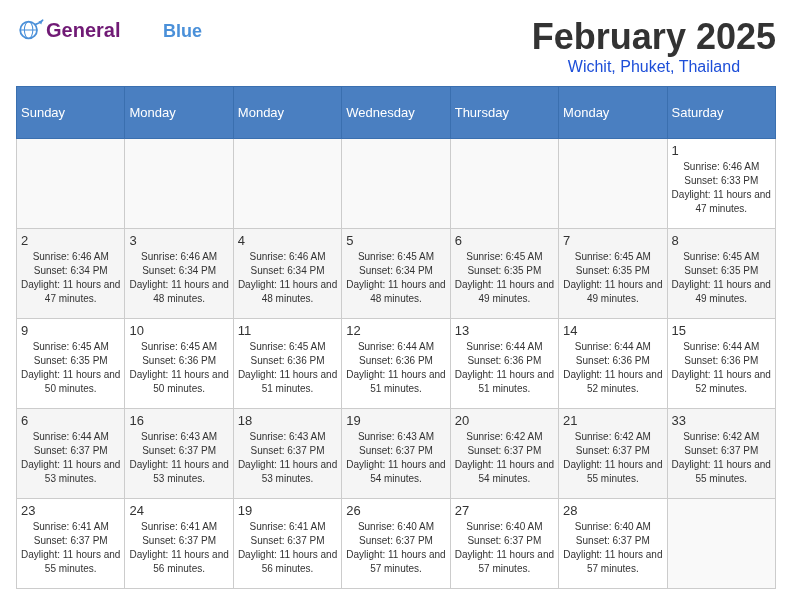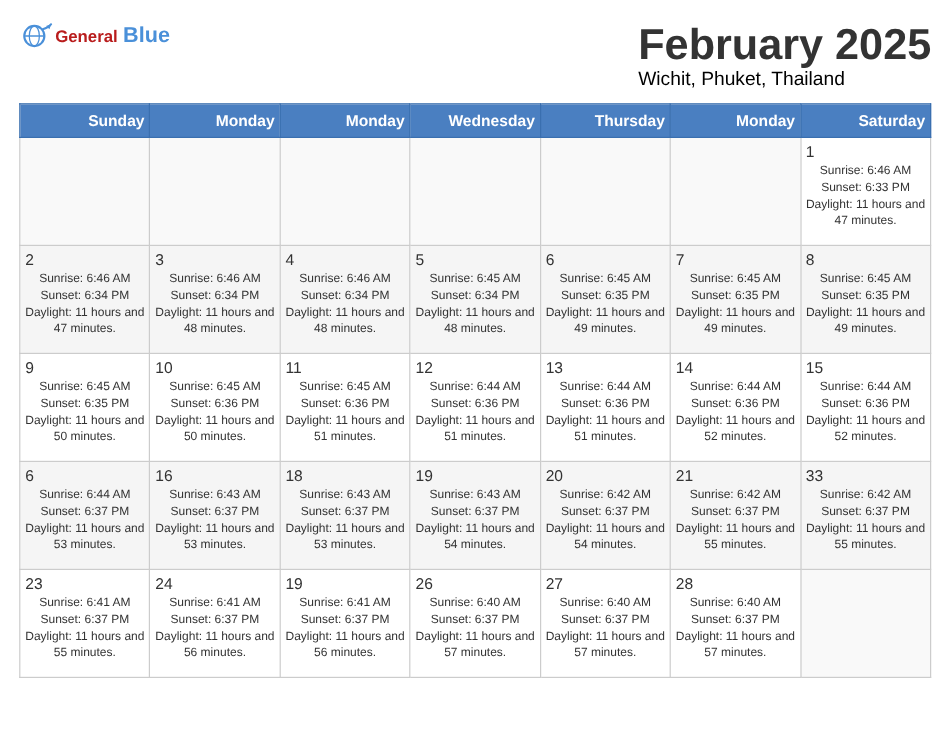--- a/index.html
+++ b/index.html
@@ -14,58 +14,59 @@
       display: flex;
       justify-content: space-between;
       align-items: flex-start;
       margin-bottom: 10px;
     }
     .logo {
       display: flex;
       align-items: center;
     }
     .logo-text-general {
-      font-size: 14px;
+      font-size: 20px;
       font-weight: bold;
-      color: #b91c1c;
+      color: #701a75;
     }
     .logo-text-blue {
       font-size: 18px;
       font-weight: bold;
       color: #4a90d9;
+      margin-left: 38px;
     }
     .logo-icon {
       width: 28px;
       height: 28px;
       margin-right: 2px;
     }
     .title-area {
-      text-align: left;
+      text-align: center;
     }
     .calendar-title {
       font-size: 36px;
       font-weight: bold;
       color: #333;
     }
     .calendar-subtitle {
       font-size: 16px;
-      color: #000000;
+      color: #1d4ed8;
     }
     table {
       width: 100%;
       border-collapse: collapse;
       table-layout: fixed;
     }
     thead tr th {
       background-color: #4a7fc1;
       color: #fff;
       font-size: 13px;
-      font-weight: bold;
-      padding: 6px 4px;
-      text-align: right;
+      font-weight: normal;
+      padding: 18px 4px;
+      text-align: left;
       border: 1px solid #3a6faf;
     }
     tbody tr td {
       border: 1px solid #ccc;
       vertical-align: top;
       padding: 4px;
       font-size: 10px;
       color: #333;
       height: 90px;
     }

